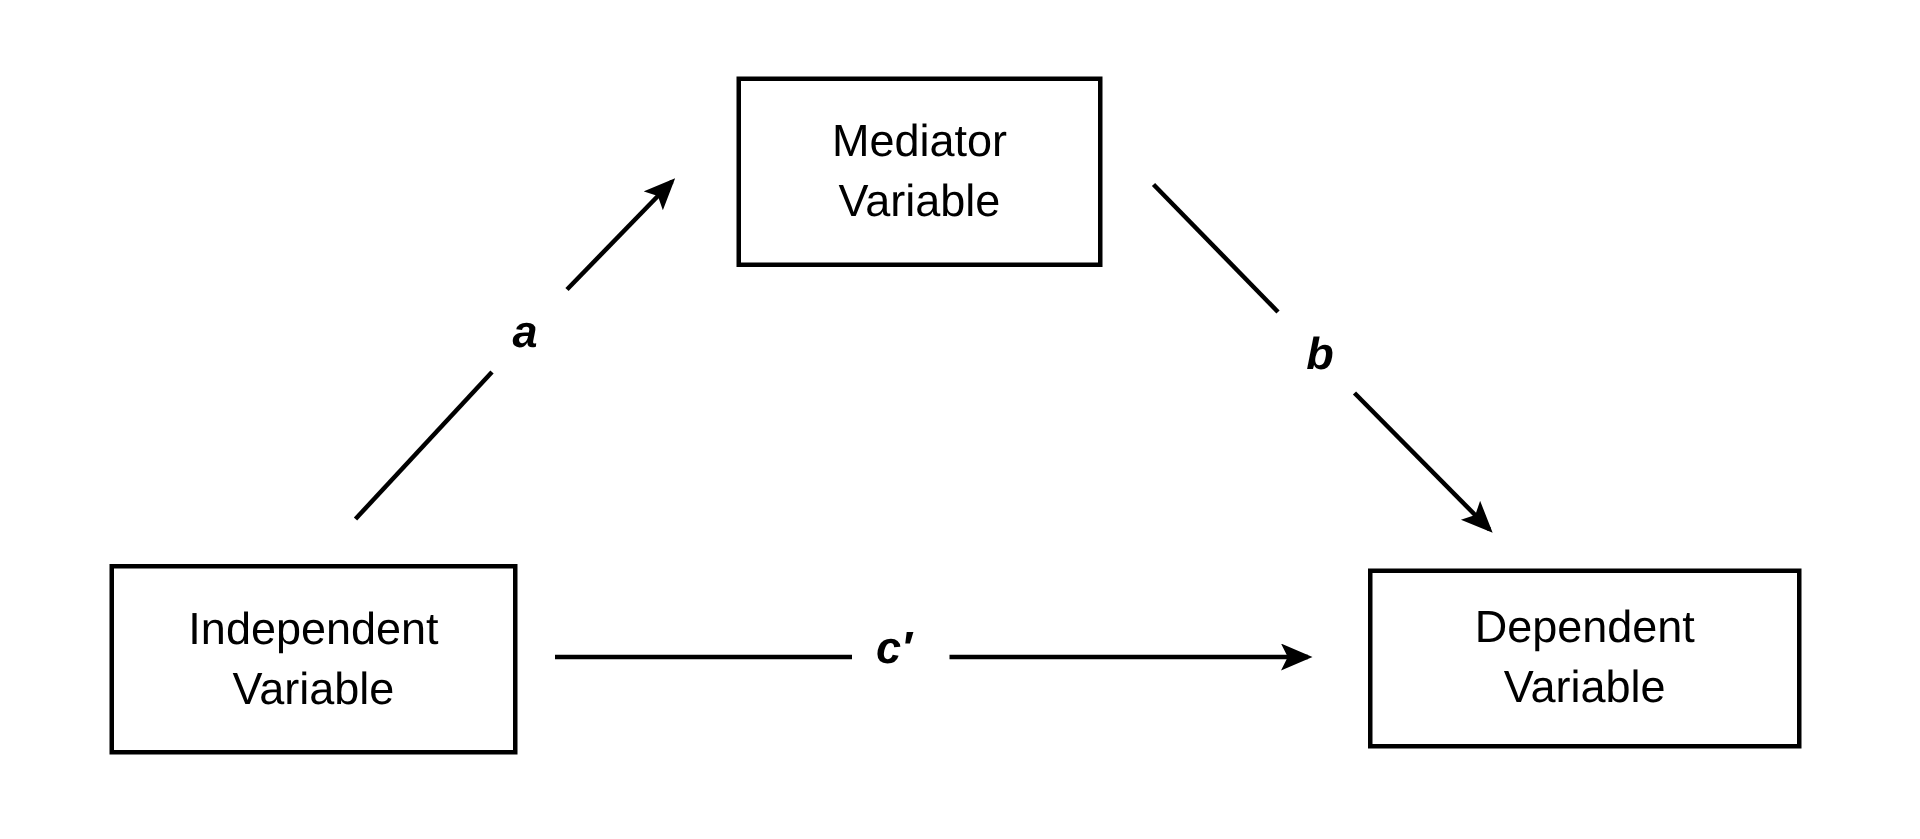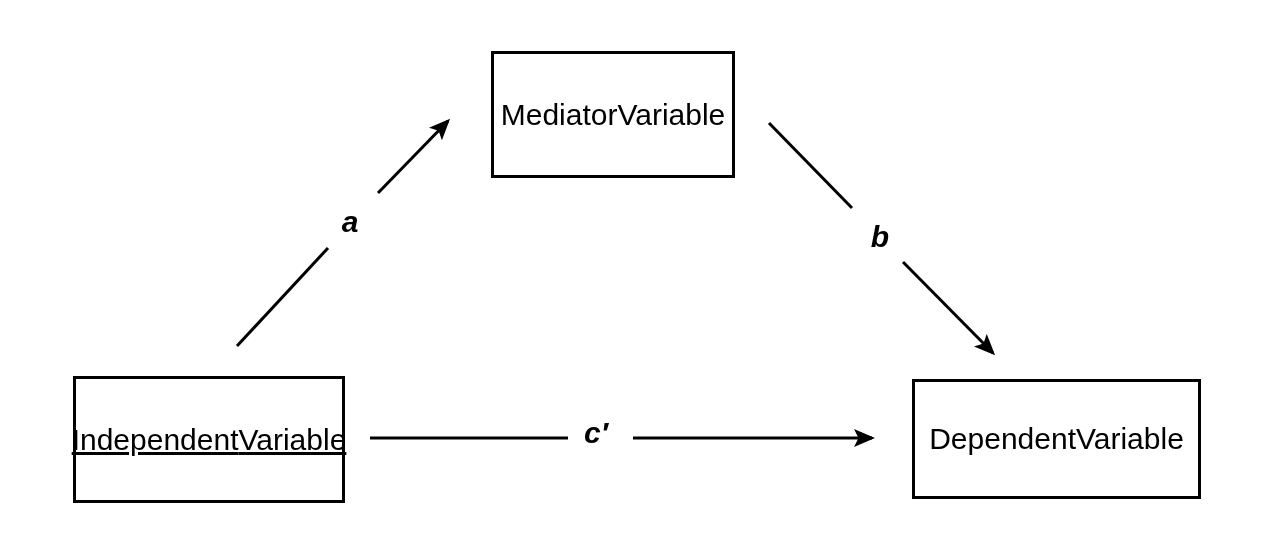--- a/index.html
+++ b/index.html
@@ -27,21 +27,21 @@
     stroke: #000000;
     stroke-width: 3;
     stroke-linecap: butt;
   }
   .box {
     position: absolute;
     box-sizing: border-box;
     border: 3px solid #000000;
     background: #ffffff;
     display: flex;
-    flex-direction: row;
+    flex-direction: column;
     align-items: center;
     justify-content: center;
     text-align: center;
   }
   .box-line {
     font-size: 30px;
     line-height: 40px;
     white-space: nowrap;
   }
   .path-label {
@@ -49,21 +49,21 @@
     transform: translate(-50%, -50%);
     font-size: 30px;
     font-style: italic;
     font-weight: 600;
     line-height: 1;
     background: #ffffff;
     padding: 0 4px;
     white-space: nowrap;
   }
   #box-mediator    { left: 491px; top: 51px;  width: 244px; height: 127px; }
-  #box-independent { left: 73px;  top: 376px; width: 272px; height: 127px; text-decoration: underline; }
+  #box-independent { left: 73px;  top: 376px; width: 272px; height: 127px; }
   #box-dependent   { left: 912px; top: 379px; width: 289px; height: 120px; }
   #label-a       { left: 350px; top: 222px; }
   #label-b       { left: 880px; top: 237px; }
   #label-c-prime { left: 596px; top: 433px; }
 </style>
 </head>
 <body>
 
 <div class="canvas">
 

